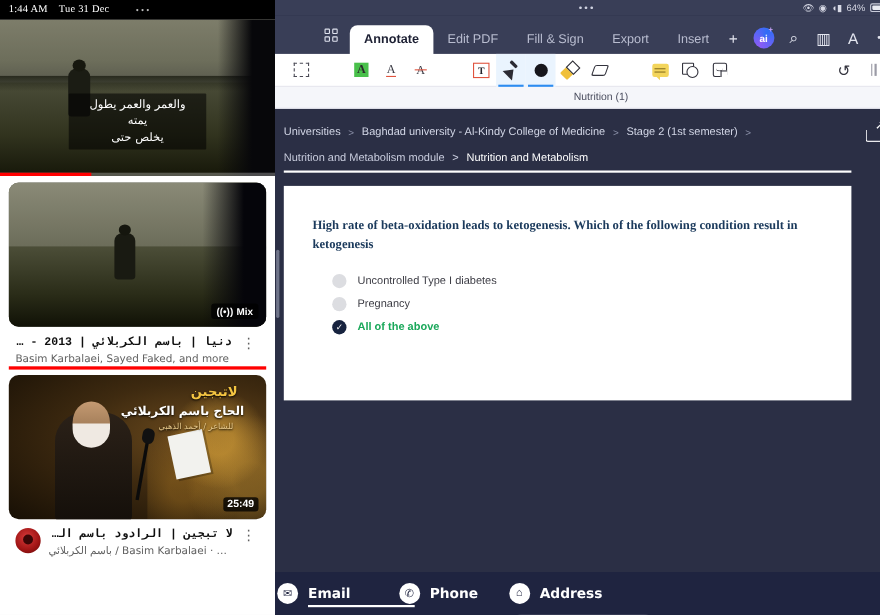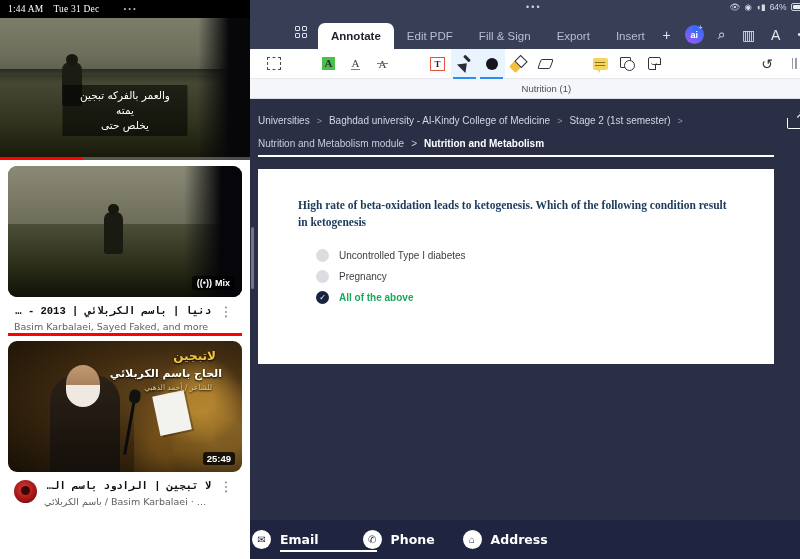--- a/index.html
+++ b/index.html
@@ -234,31 +234,31 @@
     position: relative; border-bottom:1px solid #dcdde6;
   }
   .doc-tabbar .name { font-size:9.5px; color:#4a4d5e;padding-left:25px; }
 
   
   .crumbs { padding: 10px 0 0 0; color:#c8ccdd; }
   .crumb-line { display:flex; align-items:center; gap:7px; font-size:10px; padding: 3px 14px 0 8px; flex-wrap:nowrap; }
   .crumb-line .sep { color:#8e93ab; font-size:9px; }
   .crumb-line .c { color:#d2d6e6; white-space:nowrap; }
   .crumb-line2 { display:flex; align-items:center; gap:7px; font-size:10px; padding: 9px 14px 0 8px; }
-  .crumb-line2 .cur { color:#ffffff; font-weight:700; }
+  .crumb-line2 .cur { color:#ffffff; font-weight:400; }
   .share-ico { margin-left:auto; width:17px;height:17px; color:#fff; position:relative; flex:0 0 17px; }
   .share-ico:before{content:"";position:absolute;left:0;bottom:0;width:13px;height:10px;border:1.5px solid #fff;border-top:none;border-radius:0 0 2px 2px;}
   .share-ico:after{content:"➚";position:absolute;right:-1px;top:-3px;font-size:11px;line-height:11px;color:#fff;}
   .crumb-rule { height:1.6px; background:#ffffff; margin: 6px 44px 0 8px; }
 
   
   .page-area { flex:1; position:relative; padding: 12px 44px 0 8px; }
   .pdf-page {
     background:#ffffff; width:100%; height: 195px; position: relative;
-    padding: 28px 40px;
+    padding: 28px 26px;
   }
   .q-text {
     font-family:"Liberation Serif", serif; font-weight:700; color:#1b3a5c;
     font-size:11.5px; line-height: 17px;
   }
   .opts { margin-top: 14px; padding-left: 18px; }
   .opt { display:flex; align-items:center; gap:10px; height:21px; }
   .opt .radio { width:13px;height:13px;border-radius:50%;background:#dcdde1; flex:0 0 13px; }
   .opt .label { font-size:10px; color:#3c3c44; font-family:"Liberation Sans",sans-serif; }
   .opt.correct .radio { background:#17233f; display:flex;align-items:center;justify-content:center;color:#fff;font-size:8px; }
@@ -307,21 +307,21 @@
       <span class="date">Tue 31 Dec</span>
       <span class="dots">•••</span>
     </div>
 
     <div class="yt-player">
       <div class="sky"></div>
       <div class="field"></div>
       <div class="treeline"></div>
       <div class="person"></div>
       <div class="darkright"></div>
-      <div class="yt-subtitle">والعمر بالفركه تبجين يمته
+      <div class="yt-subtitle">والعمر والعمر يطول يمته
 يخلص حتى</div>
       <div class="yt-progress">
           <i></i>
         </div>
     </div>
 
     <div class="yt-list">
 
       <div class="yt-card">
         <div class="yt-thumb thumb-a">

